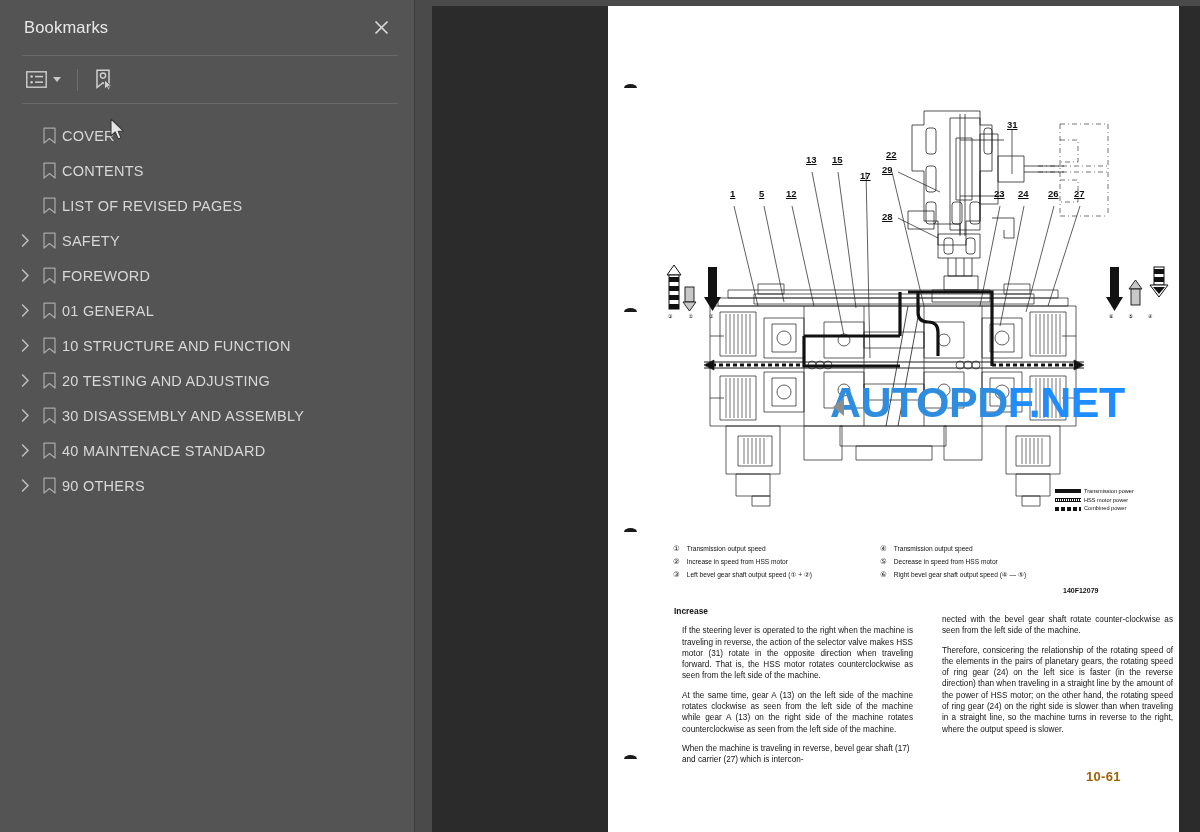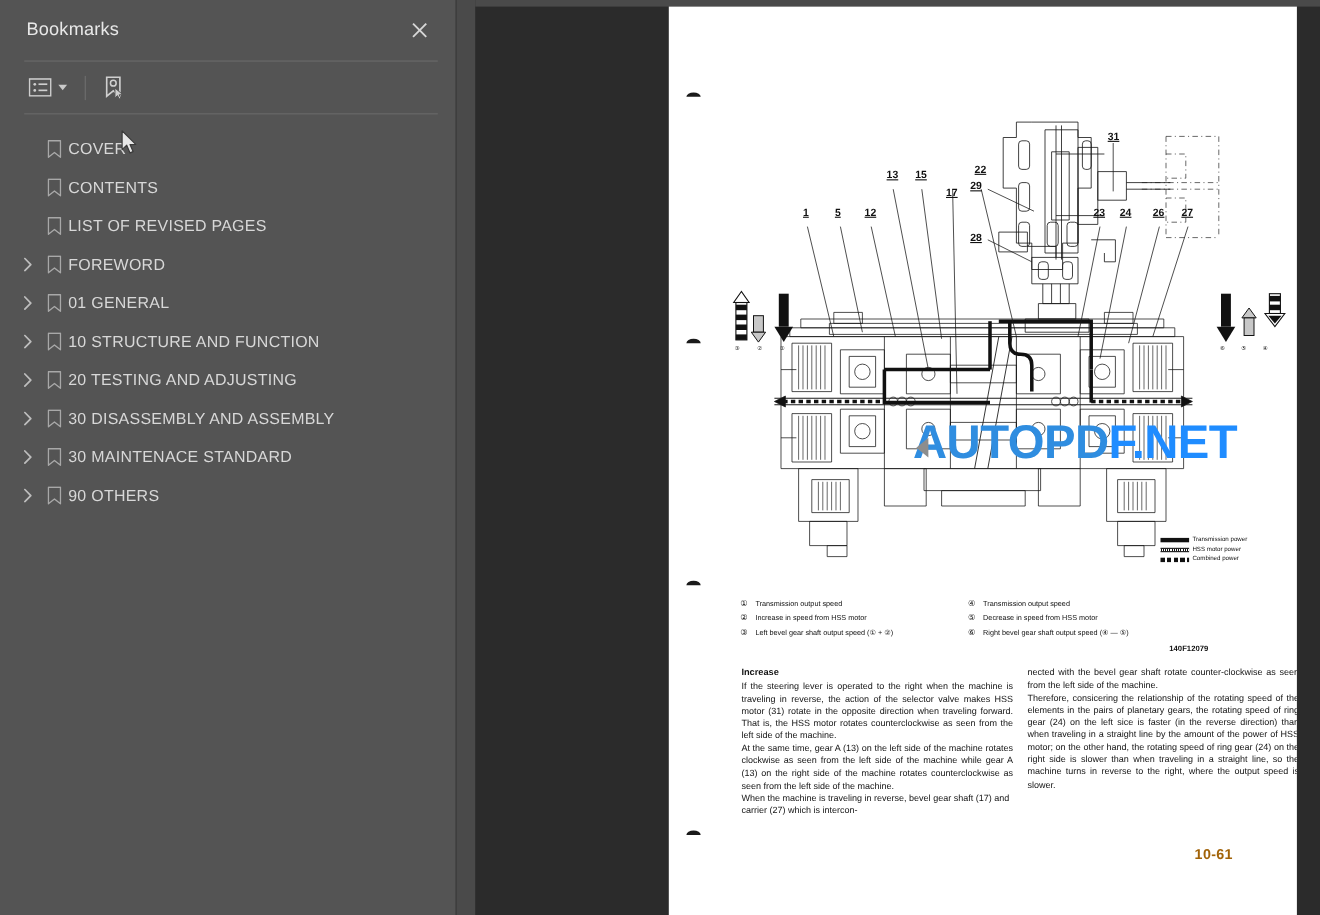--- a/index.html
+++ b/index.html
@@ -211,21 +211,21 @@
     position: absolute; top: 0;
     width: 247px;
     font-family: "Liberation Sans", sans-serif;
     font-size: 8.2px;
     line-height: 11.3px;
     color: #141414;
     text-align: justify;
   }
   .col.c1 { left: 66px; }
   .col.c2 { left: 326px; }
-  .col p { margin: 0; text-align: justify; }
+  .col p { margin: 8px; text-align: justify; }
   .col p.last { text-align: left; }
   .sec-head { font-weight: bold; font-size: 8.4px; margin-bottom: 1px; }
 
   #page-number {
     position: absolute; left: 478px; top: 763px;
     font-size: 13px; font-weight: bold; color:#a16207;
     font-family: "Liberation Sans", sans-serif;
     letter-spacing: .3px;
   }
 
@@ -330,20 +330,33 @@
           <span class="bm-chevron">
             <svg width="9" height="13" viewBox="0 0 9 13" aria-hidden="true">
               <path d="M1.6 1 L7 6.5 L1.6 12" fill="none" stroke="#bdbdbd" stroke-width="1.6" stroke-linecap="round" stroke-linejoin="round"></path>
             </svg>
           </span>
           <span class="bm-icon">
             <svg width="13" height="17" viewBox="0 0 13 17" aria-hidden="true">
               <path d="M1 1 H12 V16 L6.5 11.6 L1 16 Z" fill="none" stroke="#a8a8a8" stroke-width="1.25" stroke-linejoin="round"></path>
             </svg>
           </span>
+          <span class="bm-label">SAFETY</span>
+        </div>
+        <div class="bm-row">
+          <span class="bm-chevron">
+            <svg width="9" height="13" viewBox="0 0 9 13" aria-hidden="true">
+              <path d="M1.6 1 L7 6.5 L1.6 12" fill="none" stroke="#bdbdbd" stroke-width="1.6" stroke-linecap="round" stroke-linejoin="round"></path>
+            </svg>
+          </span>
+          <span class="bm-icon">
+            <svg width="13" height="17" viewBox="0 0 13 17" aria-hidden="true">
+              <path d="M1 1 H12 V16 L6.5 11.6 L1 16 Z" fill="none" stroke="#a8a8a8" stroke-width="1.25" stroke-linejoin="round"></path>
+            </svg>
+          </span>
           <span class="bm-label">FOREWORD</span>
         </div>
         <div class="bm-row">
           <span class="bm-chevron">
             <svg width="9" height="13" viewBox="0 0 9 13" aria-hidden="true">
               <path d="M1.6 1 L7 6.5 L1.6 12" fill="none" stroke="#bdbdbd" stroke-width="1.6" stroke-linecap="round" stroke-linejoin="round"></path>
             </svg>
           </span>
           <span class="bm-icon">
             <svg width="13" height="17" viewBox="0 0 13 17" aria-hidden="true">
@@ -395,21 +408,21 @@
           <span class="bm-chevron">
             <svg width="9" height="13" viewBox="0 0 9 13" aria-hidden="true">
               <path d="M1.6 1 L7 6.5 L1.6 12" fill="none" stroke="#bdbdbd" stroke-width="1.6" stroke-linecap="round" stroke-linejoin="round"></path>
             </svg>
           </span>
           <span class="bm-icon">
             <svg width="13" height="17" viewBox="0 0 13 17" aria-hidden="true">
               <path d="M1 1 H12 V16 L6.5 11.6 L1 16 Z" fill="none" stroke="#a8a8a8" stroke-width="1.25" stroke-linejoin="round"></path>
             </svg>
           </span>
-          <span class="bm-label">30 MAINTENACE STANDARD</span>
+          <span class="bm-label">40 MAINTENACE STANDARD</span>
         </div>
         <div class="bm-row">
           <span class="bm-chevron">
             <svg width="9" height="13" viewBox="0 0 9 13" aria-hidden="true">
               <path d="M1.6 1 L7 6.5 L1.6 12" fill="none" stroke="#bdbdbd" stroke-width="1.6" stroke-linecap="round" stroke-linejoin="round"></path>
             </svg>
           </span>
           <span class="bm-icon">
             <svg width="13" height="17" viewBox="0 0 13 17" aria-hidden="true">
               <path d="M1 1 H12 V16 L6.5 11.6 L1 16 Z" fill="none" stroke="#a8a8a8" stroke-width="1.25" stroke-linejoin="round"></path>

